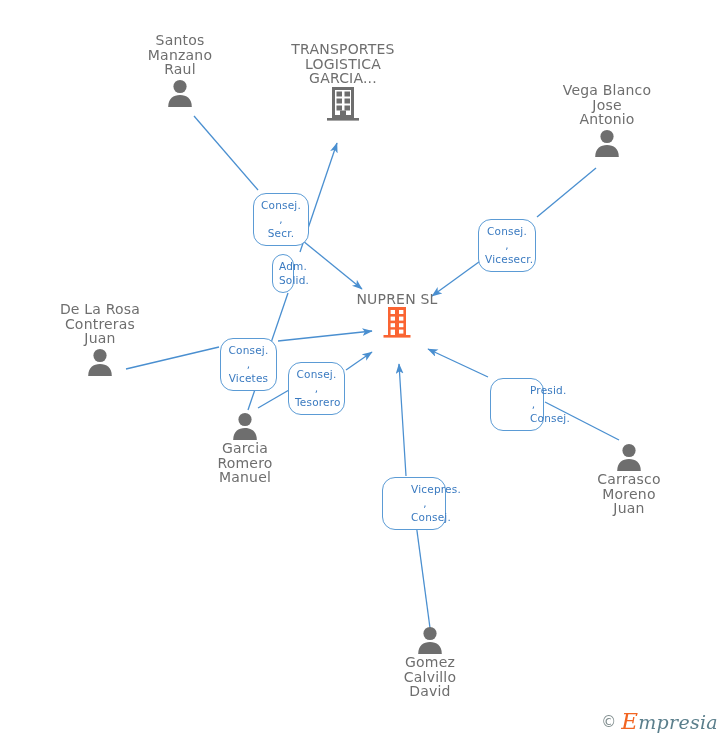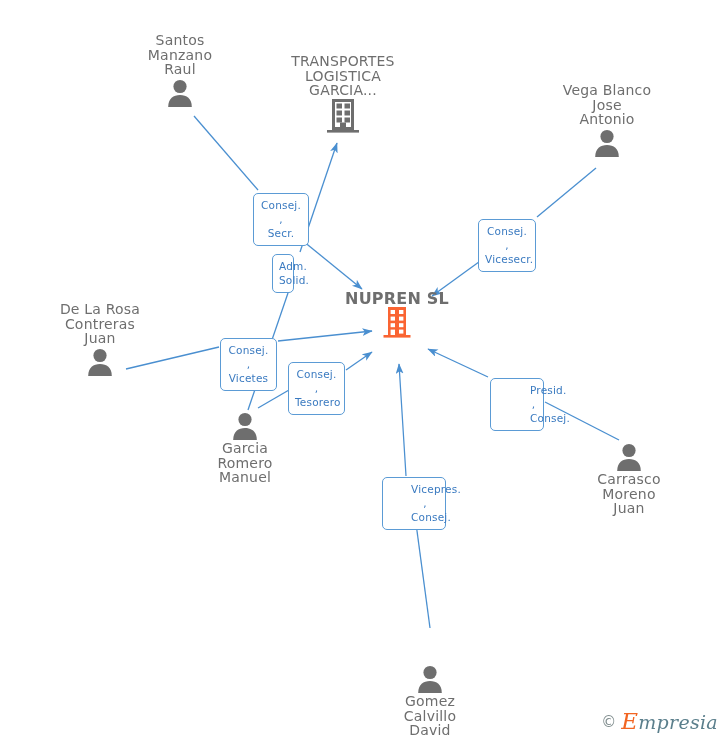--- a/index.html
+++ b/index.html
@@ -49,21 +49,21 @@
     line-height: 0;
     display: block;
   }
   .icon-wrap svg { display: inline-block; vertical-align: top; }
 
   
   .role-label {
     position: absolute;
     background: #ffffff;
     border: 1.4px solid #5b9bd5;
-    border-radius: 5px;
+    border-radius: 13px;
     color: #3a7ac0;
     font-size: 10.5px;
     line-height: 14px;
     text-align: center;
     padding: 4px 6px 5px 6px;
     white-space: pre-line;
     z-index: 5;
     box-sizing: border-box;
     letter-spacing: 0.2px;
   }
@@ -170,21 +170,21 @@
 Manzano
 Raul</div>
     <span class="icon-wrap">
       <svg width="30" height="30" viewBox="0 0 30 30">
         <circle cx="15" cy="9.5" r="6.6" fill="#6e6e6e"></circle>
         <path d="M3.2 30 C3.2 21.6 8.4 18 15 18 C21.6 18 26.8 21.6 26.8 30 Z" fill="#6e6e6e"></path>
       </svg>
     </span>
   </div>
 
-  <div class="node" style="left:343px; top:54px;">
+  <div class="node" style="left:343px; top:42px;">
     <div class="node-caption">TRANSPORTES
 LOGISTICA
 GARCIA...</div>
     <span class="icon-wrap">
       <svg width="34" height="36" viewBox="0 0 34 36">
         <rect x="6" y="1" width="22" height="31" fill="#6e6e6e"></rect>
         <rect x="9" y="4" width="16" height="25" fill="#ffffff"></rect>
         <rect x="10.5" y="5.5" width="5.5" height="5" fill="#6e6e6e"></rect>
         <rect x="18.5" y="5.5" width="5.5" height="5" fill="#6e6e6e"></rect>
         <rect x="10.5" y="12.5" width="5.5" height="5" fill="#6e6e6e"></rect>
@@ -215,21 +215,21 @@
 Juan</div>
     <span class="icon-wrap">
       <svg width="30" height="30" viewBox="0 0 30 30">
         <circle cx="15" cy="9.5" r="6.6" fill="#6e6e6e"></circle>
         <path d="M3.2 30 C3.2 21.6 8.4 18 15 18 C21.6 18 26.8 21.6 26.8 30 Z" fill="#6e6e6e"></path>
       </svg>
     </span>
   </div>
 
   <div class="node" style="left:397px; top:292px;">
-    <div class="node-caption" style="font-weight:bold; font-size:16px; color:#6e6e6e;">NUPREN SL</div>
+    <div class="node-caption" style="font-weight:normal; font-size:14px; color:#6e6e6e;">NUPREN SL</div>
     <span class="icon-wrap">
       <svg width="28" height="32" viewBox="0 0 28 32">
         <rect x="5" y="0" width="18" height="28" fill="#fa6432"></rect>
         <rect x="7.6" y="3" width="4.4" height="4" fill="#ffffff"></rect>
         <rect x="16" y="3" width="4.4" height="4" fill="#ffffff"></rect>
         <rect x="7.6" y="9.6" width="4.4" height="4" fill="#ffffff"></rect>
         <rect x="16" y="9.6" width="4.4" height="4" fill="#ffffff"></rect>
         <rect x="7.6" y="16.2" width="4.4" height="4" fill="#ffffff"></rect>
         <rect x="16" y="16.2" width="4.4" height="4" fill="#ffffff"></rect>
         <rect x="7.6" y="22.6" width="4.4" height="5.4" fill="#ffffff"></rect>
@@ -256,21 +256,21 @@
       <svg width="30" height="30" viewBox="0 0 30 30">
         <circle cx="15" cy="9.5" r="6.6" fill="#6e6e6e"></circle>
         <path d="M3.2 30 C3.2 21.6 8.4 18 15 18 C21.6 18 26.8 21.6 26.8 30 Z" fill="#6e6e6e"></path>
       </svg>
     </span>
     <div class="node-caption below">Carrasco
 Moreno
 Juan</div>
   </div>
 
-  <div class="node" style="left:430px; top:663px;">
+  <div class="node" style="left:430px; top:624px;">
     <span class="icon-wrap">
       <svg width="30" height="30" viewBox="0 0 30 30">
         <circle cx="15" cy="9.5" r="6.6" fill="#6e6e6e"></circle>
         <path d="M3.2 30 C3.2 21.6 8.4 18 15 18 C21.6 18 26.8 21.6 26.8 30 Z" fill="#6e6e6e"></path>
       </svg>
     </span>
     <div class="node-caption below">Gomez
 Calvillo
 David</div>
   </div>

